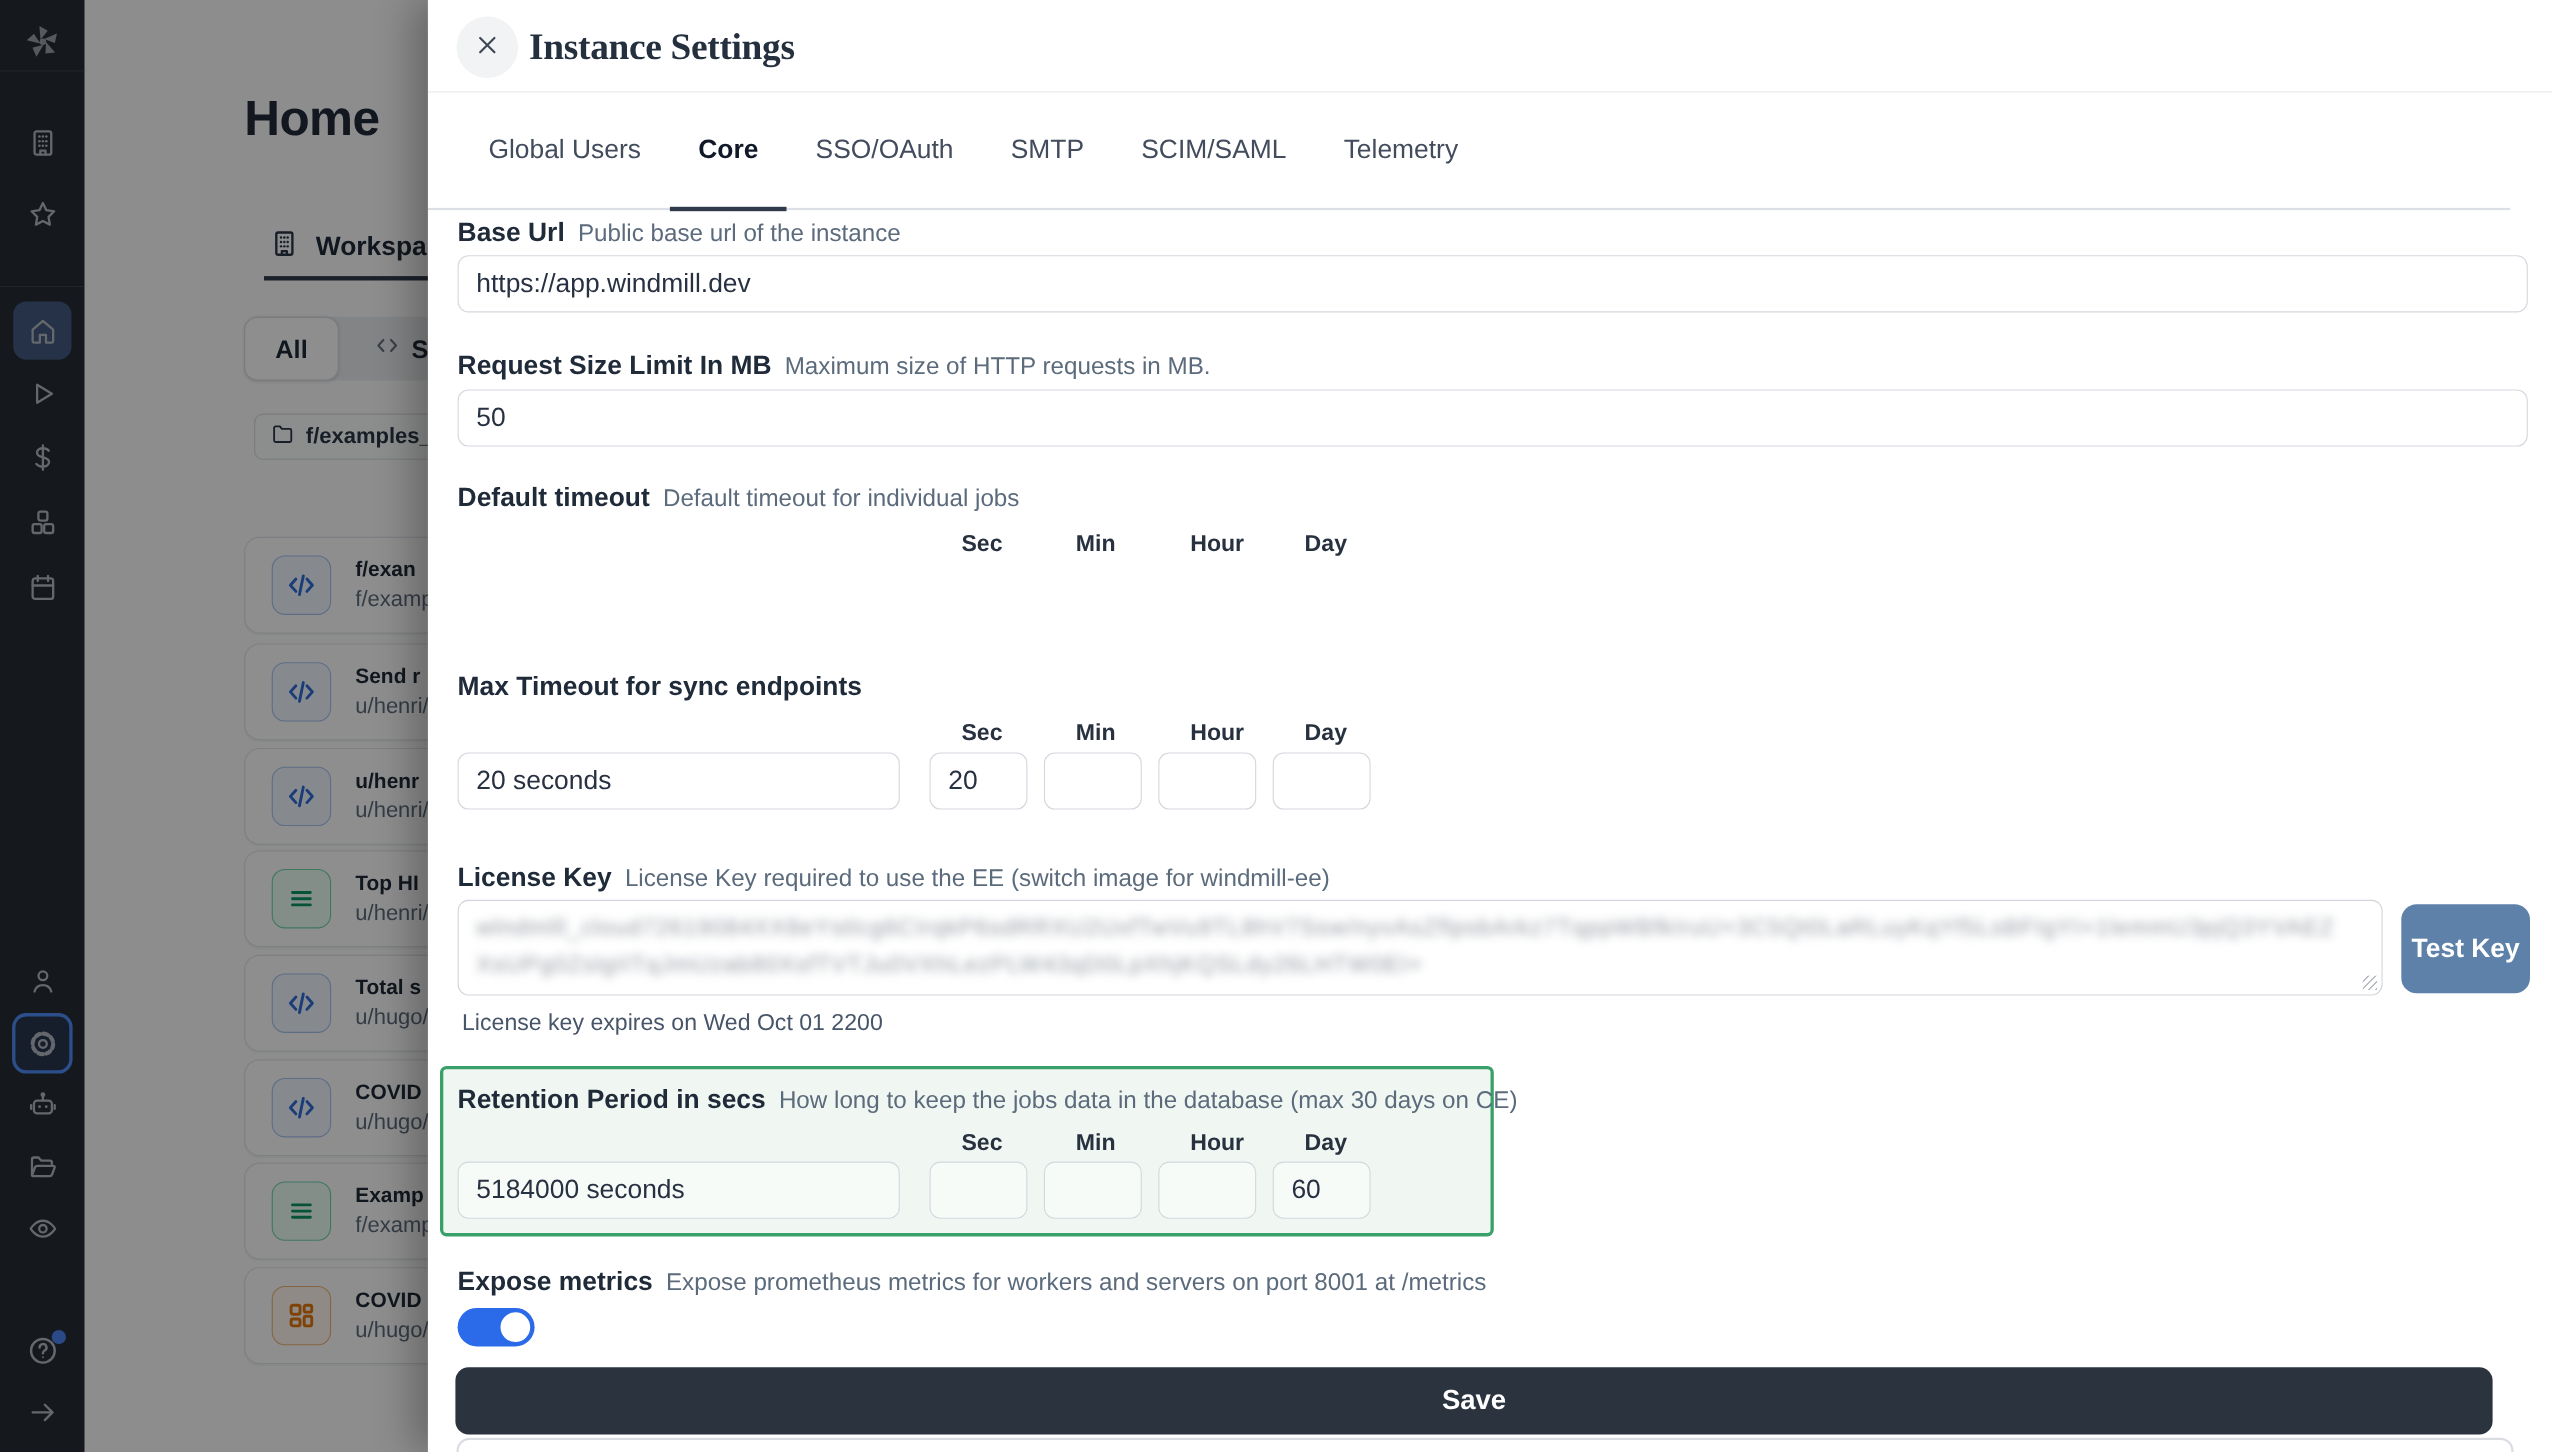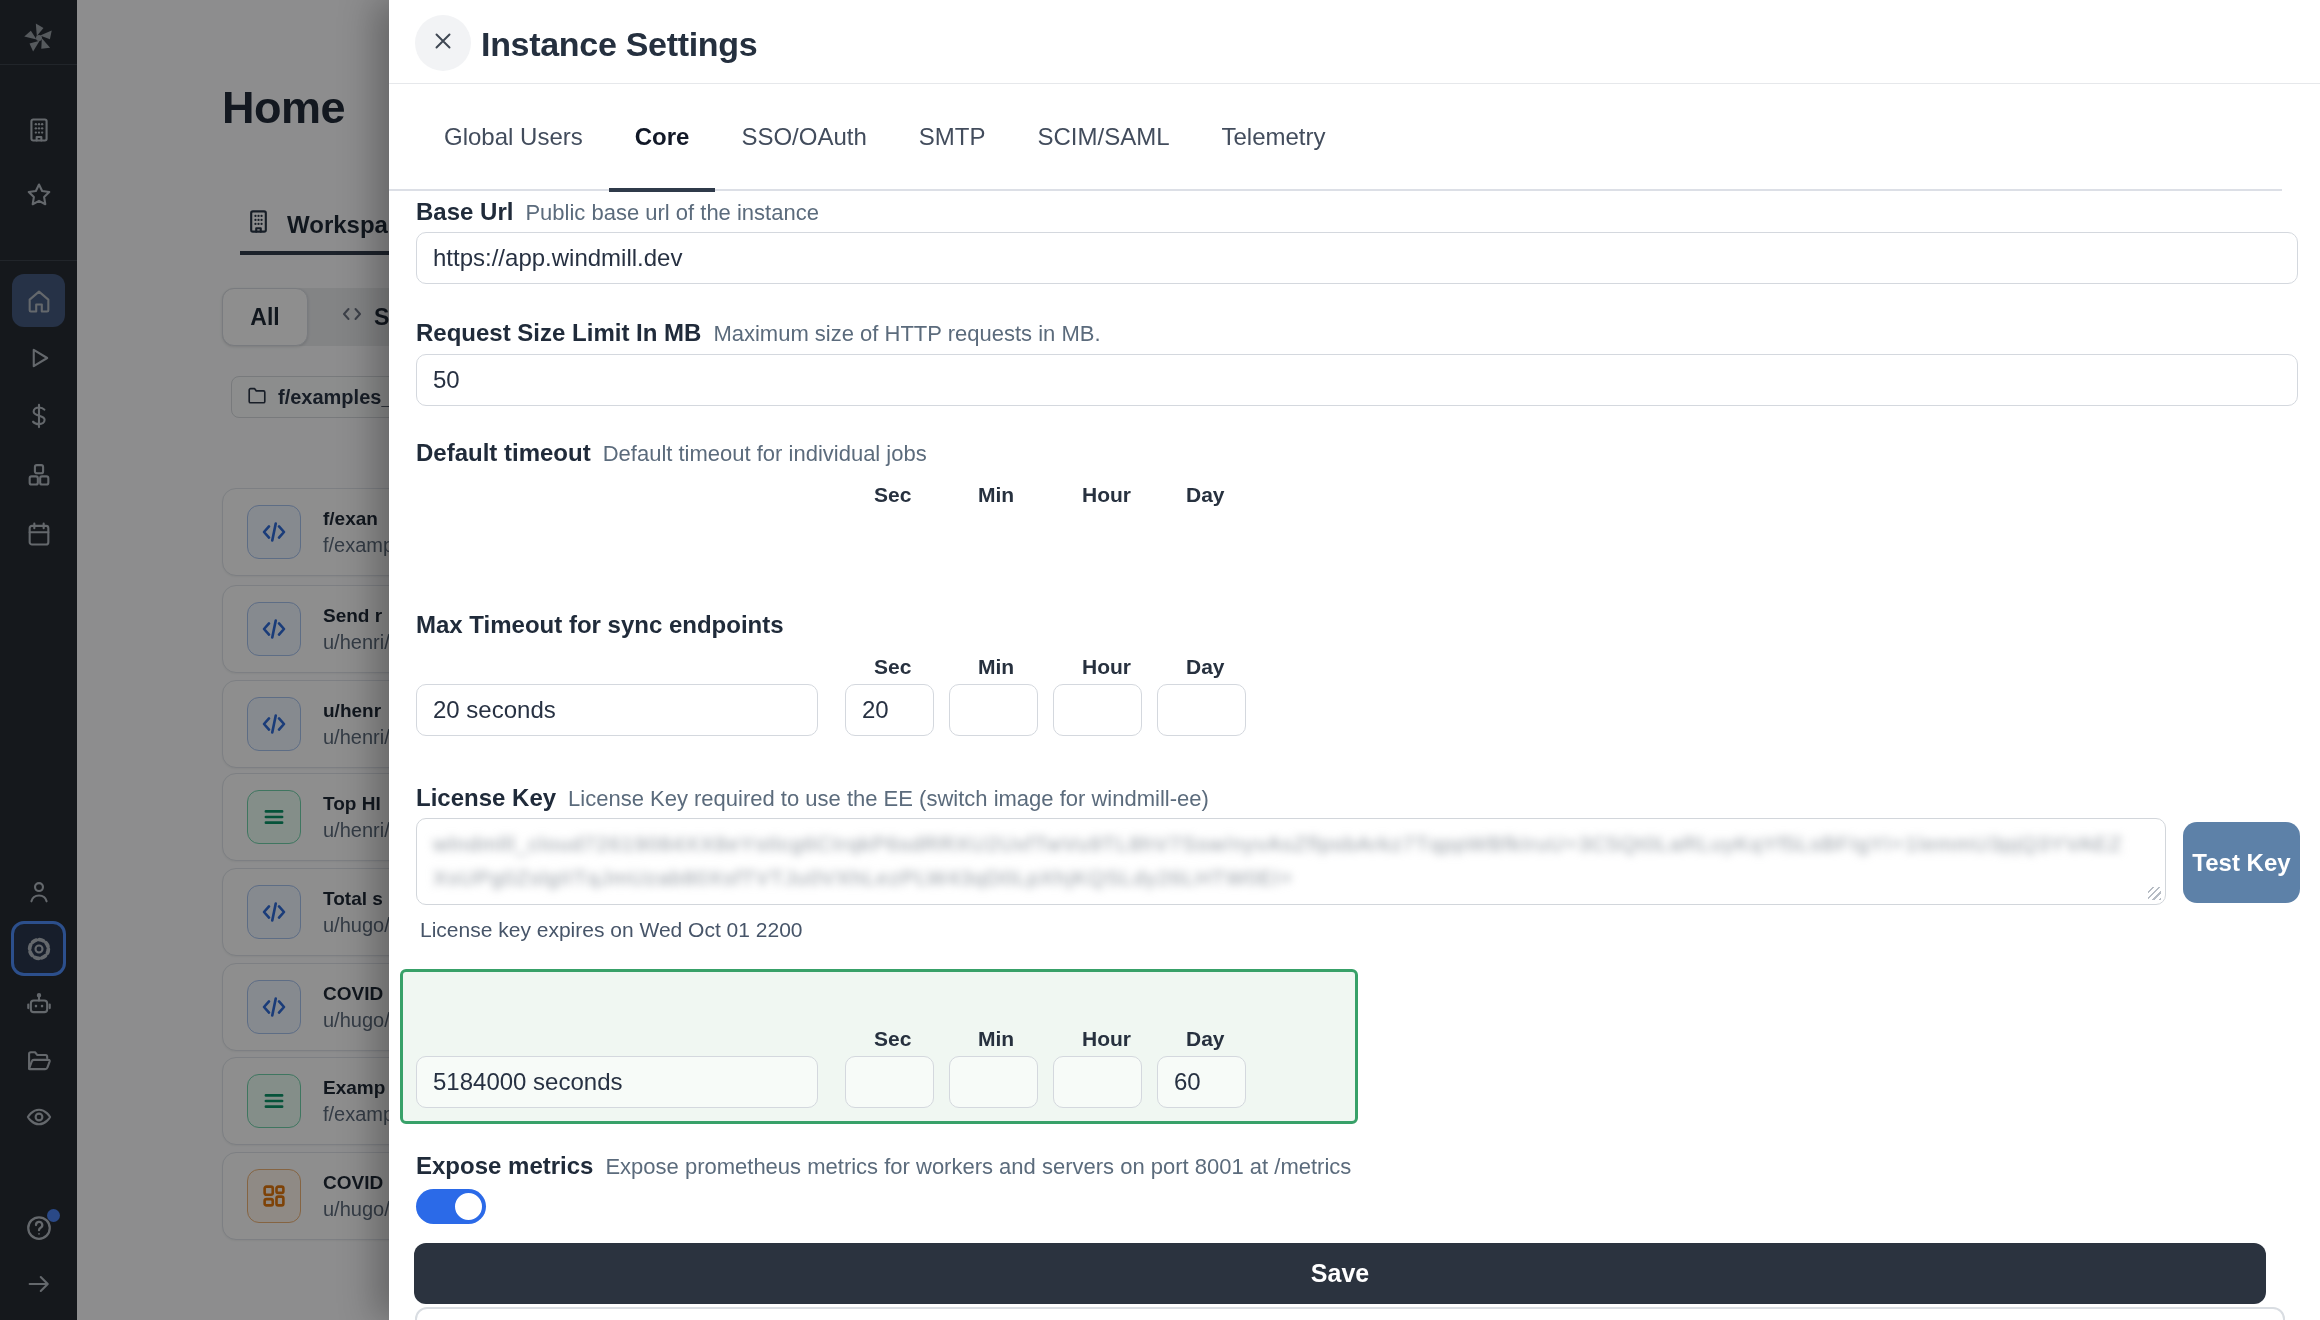--- a/index.html
+++ b/index.html
@@ -41,21 +41,21 @@
   .card-sub { font-size:20px; color:#5d6b7c; white-space:nowrap; }
 
   
   .overlay { position:absolute; inset:0; background:rgba(0,0,0,.44); z-index:5; }
 
   
   .drawer { position:absolute; left:389px; top:0; width:1931px; height:1320px; background:#ffffff; z-index:10; box-shadow:-14px 0 34px rgba(0,0,0,.28); overflow:hidden; }
   .dr-header { position:absolute; left:0; top:0; width:100%; height:84px; border-bottom:1.5px solid #e6e8eb; }
   .close-btn { position:absolute; left:26px; top:15px; width:56px; height:56px; border-radius:50%; background:#f2f3f5; display:flex; align-items:center; justify-content:center; cursor:pointer; }
   .close-btn svg { stroke:#3f4753; stroke-width:1.8; stroke-linecap:round; }
-  .dr-title { position:absolute; left:92px; top:25px; font-size:34px; font-weight:700; color:#25303f; letter-spacing:-.3px; }
+  .dr-title { position:absolute; left:92px; top:25px; font-size:34px; font-weight:700; color:#25303f; letter-spacing:-.3px;font-family:Liberation Serif, serif; }
 
   .tabs { position:absolute; left:0; top:84px; width:1893px; height:107px; border-bottom:2px solid #dcdfe6; display:flex; align-items:center; padding-left:29px; }
   .tab { height:107px; display:flex; align-items:center; padding:18px 26px; font-size:24px; font-weight:500; color:#424c5c; position:relative; cursor:pointer; white-space:nowrap; }
   .tab.active { color:#111827; font-weight:600; }
   .tab.active::after { content:""; position:absolute; left:0; right:0; bottom:-2px; height:4px; background:#2f3a4a; }
 
   .content { position:absolute; left:27px; top:191px; width:1882px; height:1129px; }
   .flabel { position:absolute; display:flex; align-items:baseline; gap:12px; white-space:nowrap; }
   .flabel .lb { font-size:24px; font-weight:700; color:#202b3a; }
   .flabel .ht { font-size:22px; color:#5b6b7c; }
@@ -458,20 +458,24 @@
         </div>
         <span class="resize-handle"></span>
       </div>
       <div class="testkey-btn" style="top:631px;">
         <span>Test Key</span>
       </div>
       <div class="expiry" style="top:727px; left:4px;">License key expires on Wed Oct 01 2200</div>
 
       <div class="retention">
         <div class="ret-inner">
+          <div class="flabel" style="top:14px;">
+            <span class="lb">Retention Period in secs</span>
+            <span class="ht">How long to keep the jobs data in the database (max 30 days on CE)</span>
+          </div>
           <div class="units-head" style="top:55px;">
             <span class="sp"></span>
             <span class="uh">Sec</span>
             <span class="uh">Min</span>
             <span class="uh">Hour</span>
             <span class="uh">Day</span>
           </div>
           <div class="urow" style="top:84px;align-items:center;">
             <input class="tinput main-in" value="5184000 seconds" style="">
             <input class="tinput u-in first" value="" style="">

